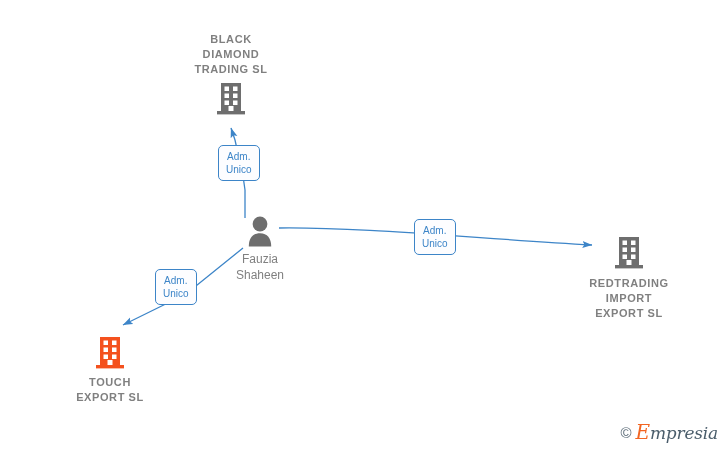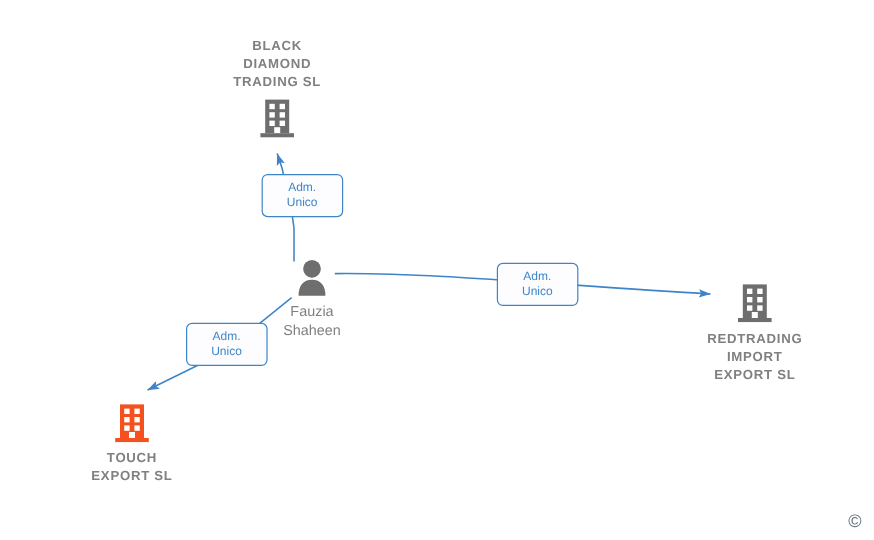--- a/index.html
+++ b/index.html
@@ -68,21 +68,21 @@
   .rel-box {
     position: absolute;
     box-sizing: border-box;
     border: 1px solid #3d85c8;
     border-radius: 5px;
     background: #fdfdff;
     color: #3d85c8;
     font-size: 10px;
     line-height: 13px;
     text-align: center;
-    padding: 4px 20px;
+    padding: 4px 7px;
     white-space: pre-line;
     z-index: 5;
   }
   #rel-black-diamond { left: 218px; top: 145px; }
   #rel-redtrading    { left: 414px; top: 219px; }
   #rel-touch-trading { left: 155px; top: 269px; }
 
   
   #watermark {
     position: absolute;
@@ -200,15 +200,16 @@
 Unico</div>
 
   <div class="rel-box" id="rel-redtrading">Adm.
 Unico</div>
 
   <div class="rel-box" id="rel-touch-trading">Adm.
 Unico</div>
 
   <div id="watermark">
     <span class="copy">©</span>
+    <span class="brand"><span class="cap">E</span><span>mpresia</span></span>
   </div>
 
 </div>
 
 </body></html>

